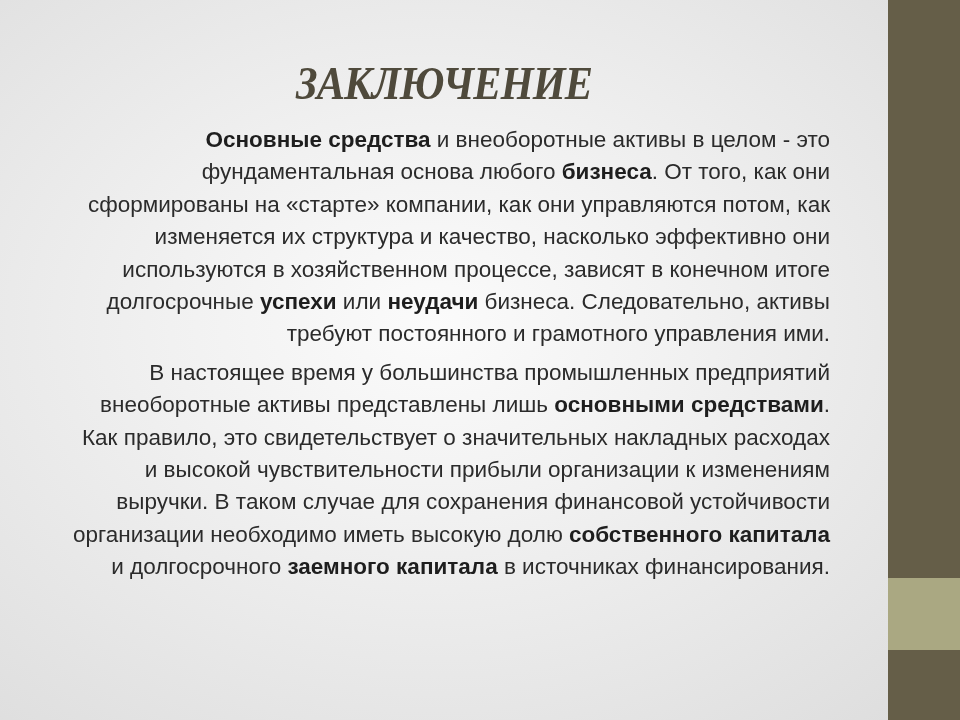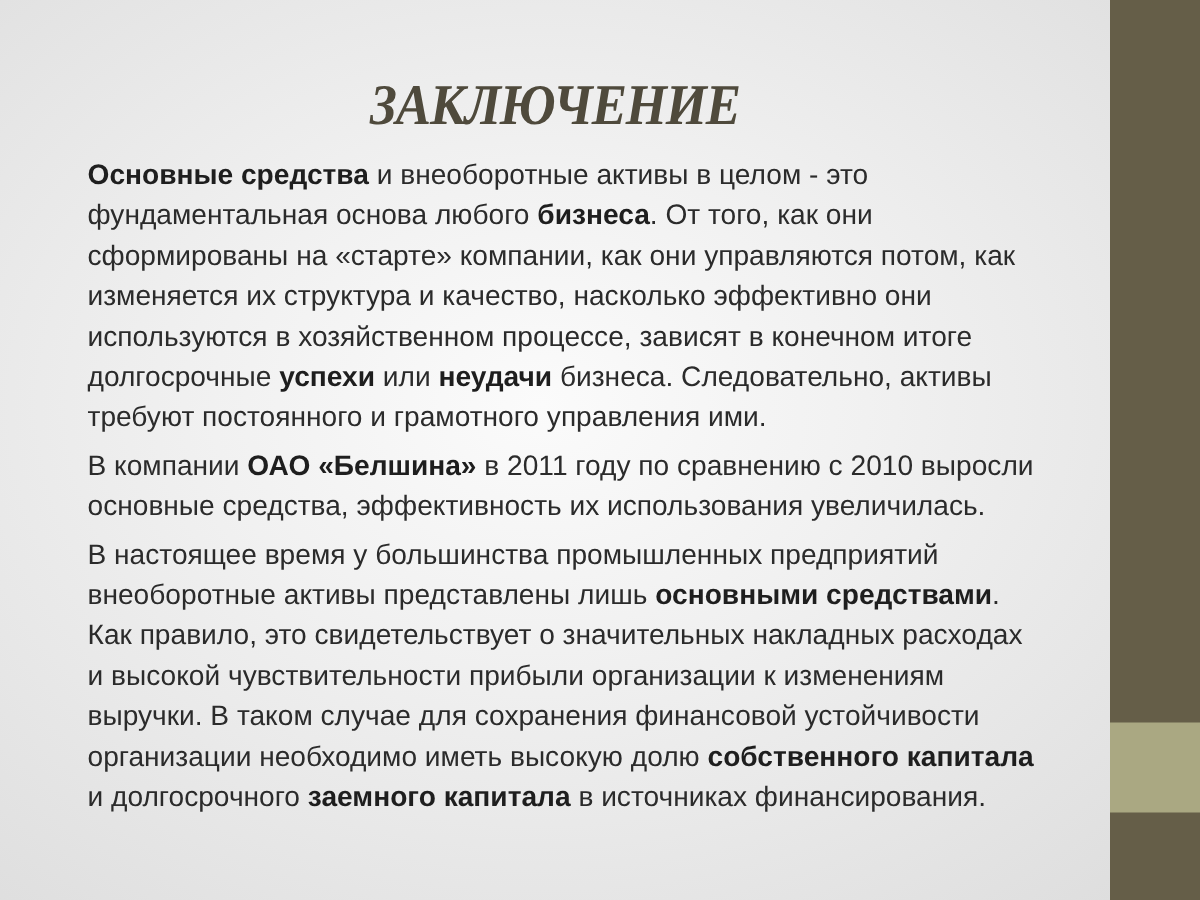--- a/index.html
+++ b/index.html
@@ -22,35 +22,32 @@
     font-family: "Liberation Serif", "DejaVu Serif", serif;
     font-style: italic;
     font-size: 46px; color: #4f4a3c;
     letter-spacing: -1px;
     transform: scaleX(0.92);
   }
   .content {
     position: absolute; left: 70px; top: 124px; width: 760px;
     color: #2b2b2b; font-size: 22.5px; line-height: 32.4px;
   }
-  .para { margin: 0 0 6px 0; }
+  .para { margin: 0 0 6px 0; text-align: right; }
   .para b { font-weight: bold; color: #1e1e1e; }
 </style>
 </head>
 <body>
 
 <div class="sidebar">
   <div class="sidebar-band"></div>
 </div>
 
 <h1 class="title">ЗАКЛЮЧЕНИЕ</h1>
 
 <div class="content">
   <p class="para">
     <b>Основные средства</b><span> и внеоборотные активы в целом - это фундаментальная основа любого </span><b>бизнеса</b><span>. От того, как они сформированы на «старте» компании, как они управляются потом, как изменяется их структура и качество, насколько эффективно они используются в хозяйственном процессе, зависят в конечном итоге долгосрочные </span><b>успехи</b><span> или </span><b>неудачи</b><span> бизнеса. Следовательно, активы требуют постоянного и грамотного управления ими.</span>
   </p>
   <p class="para">
-    <span>В компании </span><b>ОАО «Белшина»</b><span> в 2011 году по сравнению с 2010 выросли основные средства, эффективность их использования увеличилась.</span>
-  </p>
-  <p class="para">
     <span>В настоящее время у большинства промышленных предприятий внеоборотные активы представлены лишь </span><b>основными средствами</b><span>. Как правило, это свидетельствует о значительных накладных расходах и высокой чувствительности прибыли организации к изменениям выручки. В таком случае для сохранения финансовой устойчивости организации необходимо иметь высокую долю </span><b>собственного капитала</b><span> и долгосрочного </span><b>заемного капитала</b><span> в источниках финансирования.</span>
   </p>
 </div>
 
 </body></html>

